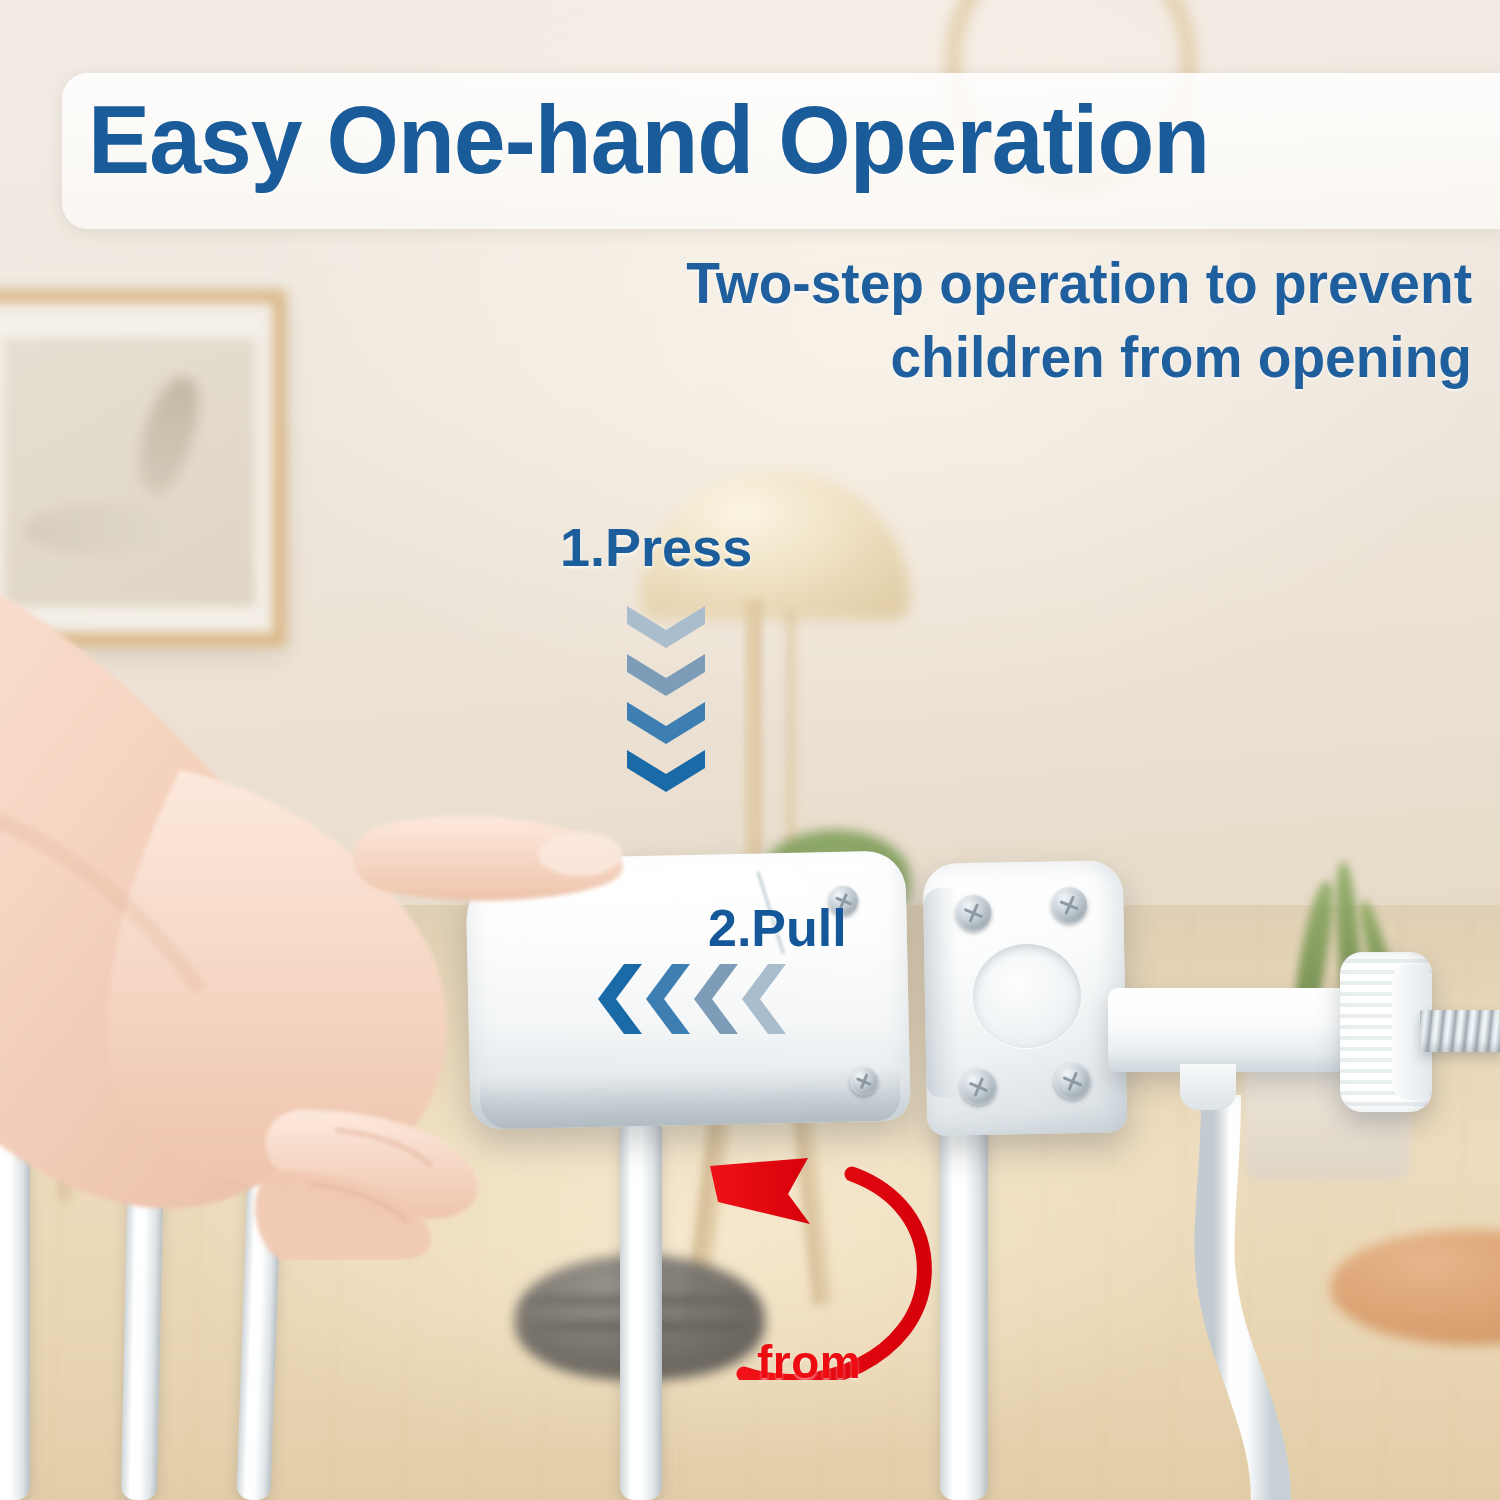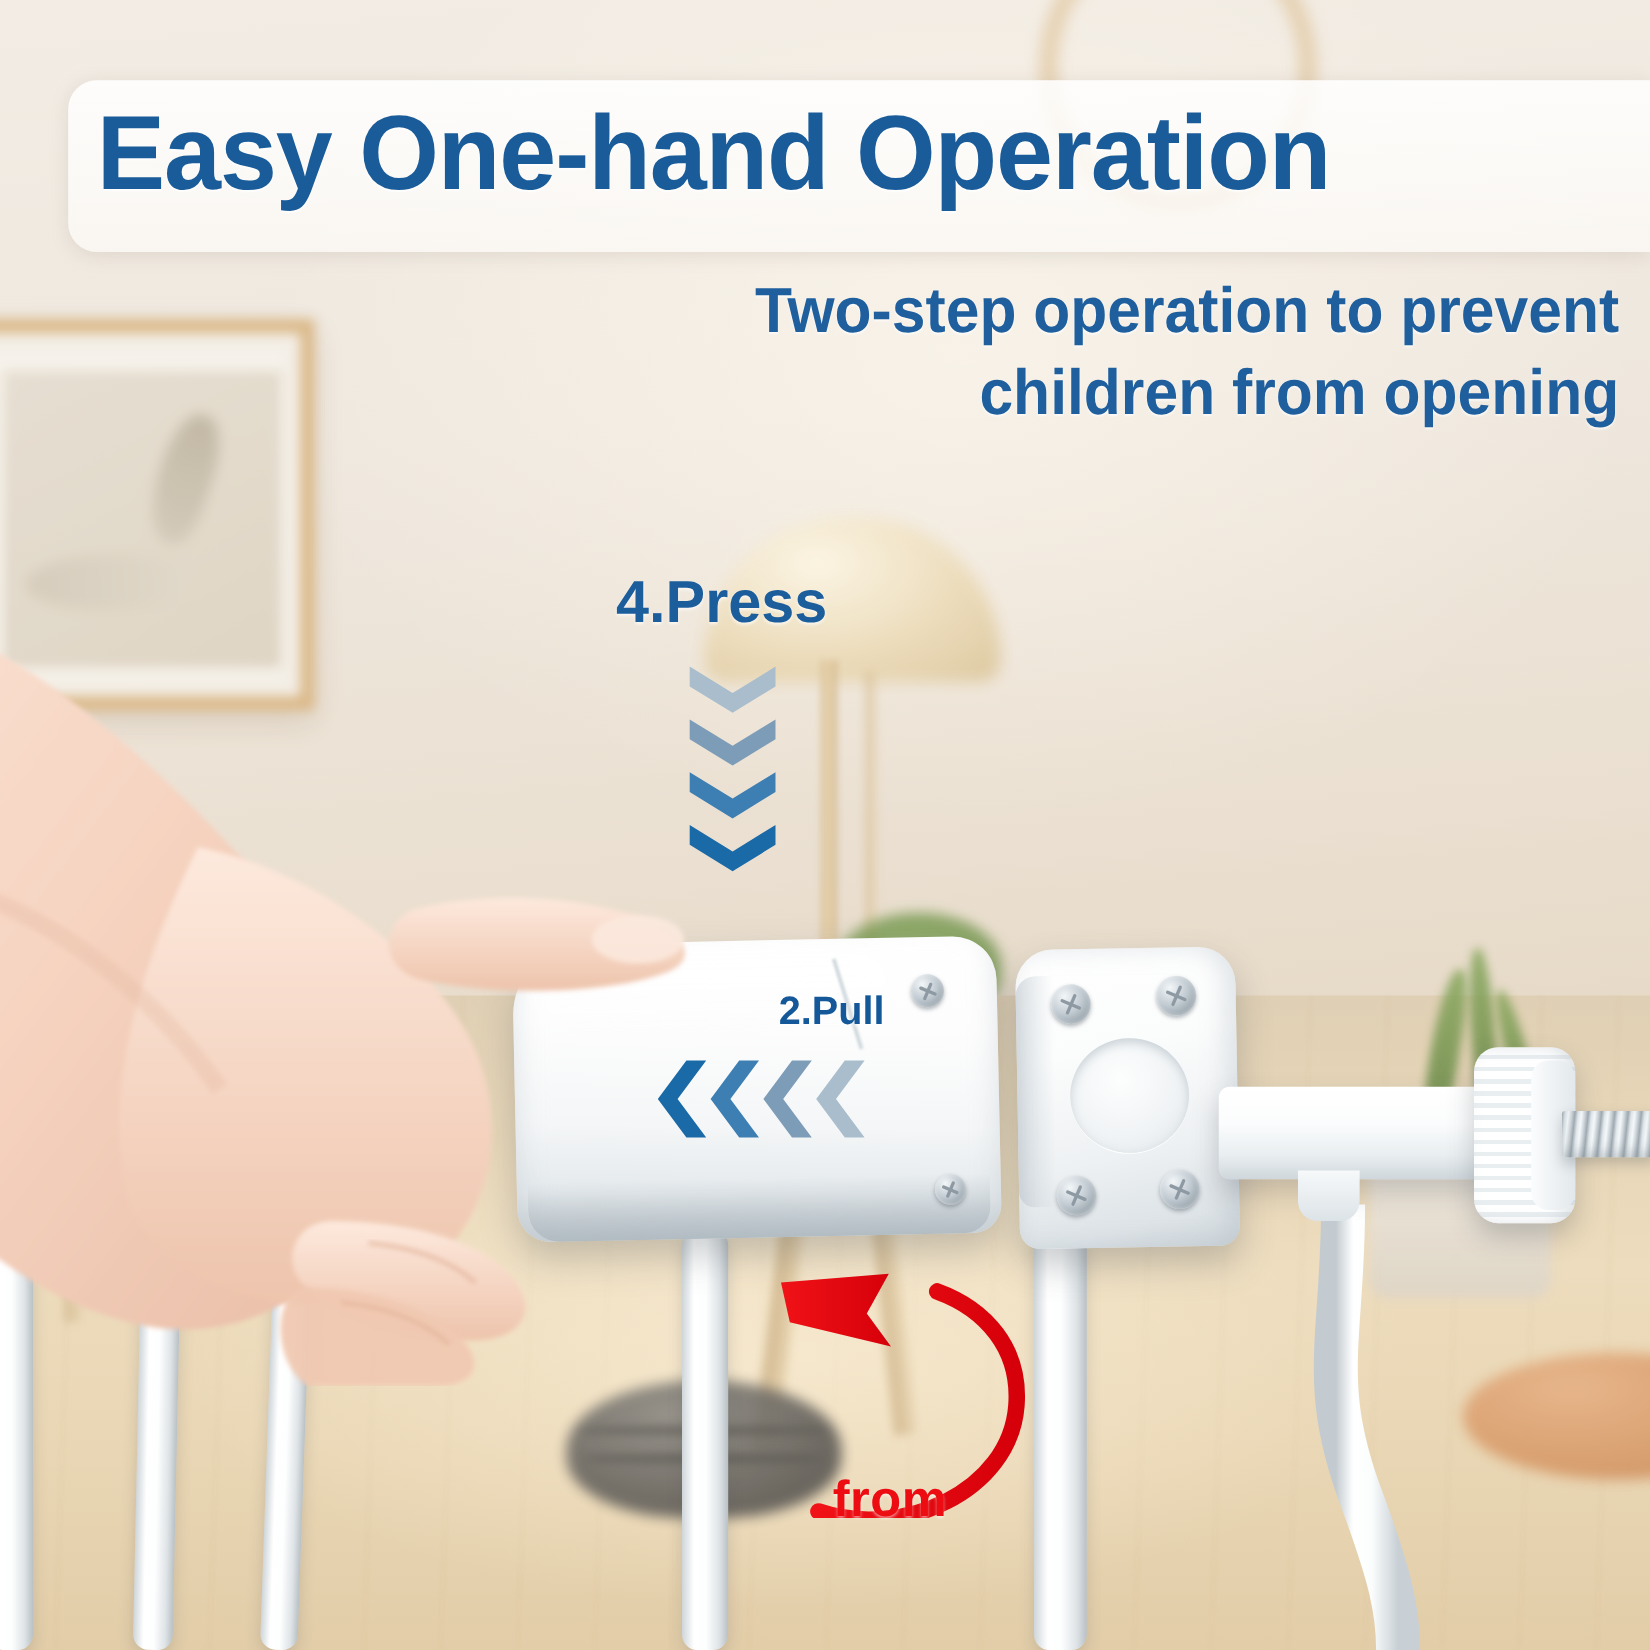--- a/index.html
+++ b/index.html
@@ -181,21 +181,21 @@
     text-align:right;font-size:58px;font-weight:bold;line-height:1.28;
     color:#1f5f9e;text-shadow:0 2px 2px rgba(255,255,255,.7);
     transform:scaleX(.95);transform-origin:right center;}
 
   .step1-label{position:absolute;left:560px;top:516px;
     font-size:54px;font-weight:bold;color:#1c5d9c;
     text-shadow:0 2px 3px rgba(255,255,255,.75);}
   .chev-down-wrap{position:absolute;left:623px;top:604px;width:86px;height:196px;}
   .chev-left-wrap{position:absolute;left:598px;top:960px;width:210px;height:78px;}
   .step2-label{position:absolute;left:708px;top:898px;
-    font-size:36px;font-weight:bold;color:#14589a;
+    font-size:52px;font-weight:bold;color:#14589a;
     text-shadow:0 2px 3px rgba(255,255,255,.55);}
 
   .open-arrow{position:absolute;left:700px;top:1150px;width:250px;height:230px;}
   .open-label{position:absolute;left:757px;top:1335px;
     font-size:46px;font-weight:bold;color:#ec0c12;letter-spacing:.5px;
     text-shadow:0 2px 3px rgba(255,255,255,.55);}
 </style>
 </head>
 <body>
 
@@ -330,21 +330,21 @@
   </div>
 
   <div class="banner"></div>
   <div class="headline">Easy One-hand Operation</div>
 
   <div class="subtitle">
     <div>Two-step operation to prevent</div>
     <div>children from opening</div>
   </div>
 
-  <div class="step1-label">4.Press</div>
+  <div class="step1-label">1.Press</div>
 
   <div class="chev-down-wrap">
     <svg width="86" height="196" viewBox="0 0 86 196">
       <g id="downchevs">
           <path d="M4 2 L43 26 L82 2 L82 20 L43 44 L4 20 Z" fill="#a9bdcd"></path>
           <path d="M4 50 L43 74 L82 50 L82 68 L43 92 L4 68 Z" fill="#7d9cb8"></path>
           <path d="M4 98 L43 122 L82 98 L82 116 L43 140 L4 116 Z" fill="#3d7fb3"></path>
           <path d="M4 146 L43 170 L82 146 L82 164 L43 188 L4 164 Z" fill="#1a6aa8"></path>
         </g>
     </svg>

